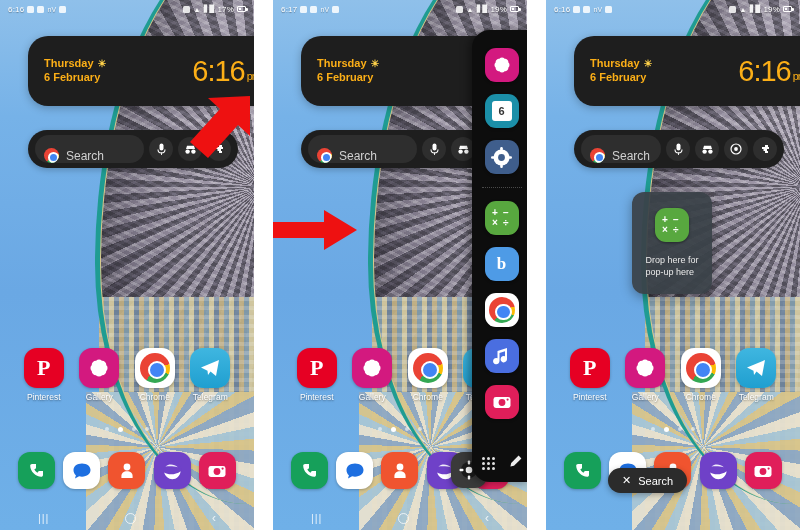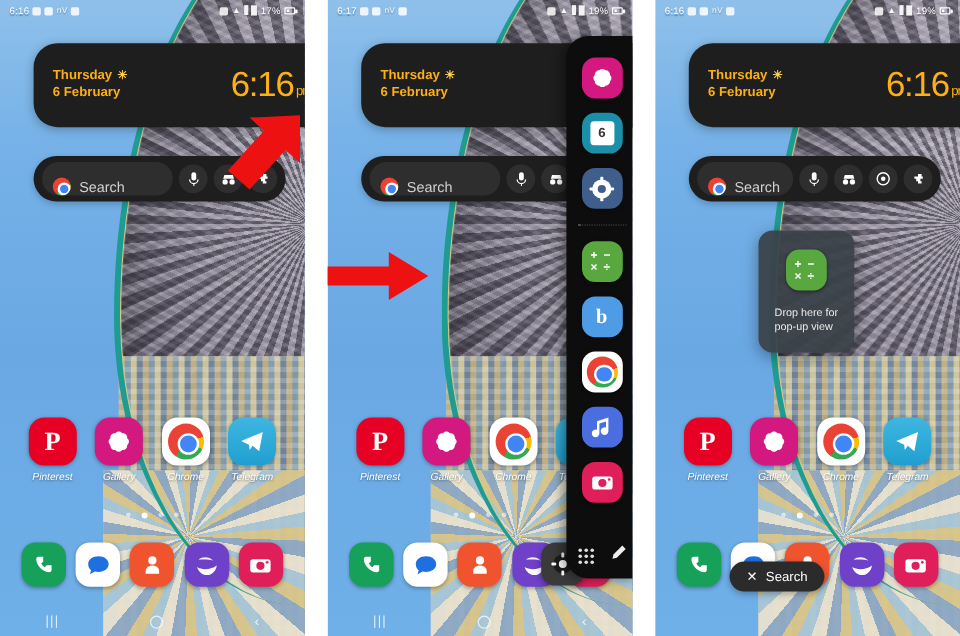--- a/index.html
+++ b/index.html
@@ -128,21 +128,21 @@
   .s-btn { width:24px; height:24px; border-radius:50%; background:#2e2e2e;
     display:flex; align-items:center; justify-content:center; flex:0 0 auto; }
   .chrome-ic{ width:15px;height:15px;border-radius:50%;position:relative;overflow:hidden;
     background:conic-gradient(from -45deg,#ea4335 0deg 120deg,#fbbc05 120deg 160deg,#34a853 160deg 260deg,#ea4335 260deg 360deg);}
   .chrome-ic:after{content:"";position:absolute;left:26%;top:26%;width:48%;height:48%;border-radius:50%;background:#4285f4;border:2px solid #fff;}
 
   
   .apps { position:absolute; left:0; right:0; top:348px; display:flex; justify-content:space-around; padding:0 16px; }
   .app { width:48px; text-align:center; }
   .app-ic { width:40px; height:40px; margin:0 auto; border-radius:13px; display:flex; align-items:center; justify-content:center; color:#fff; font-weight:bold; box-shadow:0 1px 3px rgba(0,0,0,.25); }
-  .app-lb { margin-top:4px; font-size:8.5px; color:#fff; text-shadow:0 1px 2px rgba(0,0,0,.45); white-space:nowrap;font-style:italic; }
+  .app-lb { margin-top:4px; font-size:8.5px; color:#fff; text-shadow:0 1px 2px rgba(0,0,0,.45); white-space:nowrap; }
 
   .ic-pinterest{ background:#e60023; font-size:22px; font-family:"Liberation Serif",serif; }
   .ic-gallery{ background:#d3197f; }
   .ic-chrome{ background:#fff; }
   .ic-telegram{ background:linear-gradient(180deg,#3fb6e0,#1f9fd0); }
 
   .flower { position:relative; width:22px; height:22px; }
   .flower span{ position:absolute; left:50%; top:50%; width:7px; height:17px; background:#fff; border-radius:4px; transform-origin:50% 50%; }
 
   .dots { position:absolute; left:0; right:0; top:427px; display:flex; justify-content:center; gap:9px; }
@@ -686,21 +686,21 @@
             <g fill="#fff" font-family="Liberation Sans" font-size="10" font-weight="bold">
               <text x="1" y="8">+</text>
               <text x="12" y="8">−</text>
               <text x="1" y="18">×</text>
               <text x="12" y="18">÷</text>
             </g>
           </svg>
       </div>
       <div class="dz-txt">
         <div>Drop here for</div>
-        <div>pop-up view</div>
+        <div>pop-up here</div>
       </div>
     </div>
 
     <div class="apps">
       <div class="app">
         <div class="app-ic ic-pinterest">P</div>
         <div class="app-lb">Pinterest</div>
       </div>
       <div class="app">
         <div class="app-ic ic-gallery">

